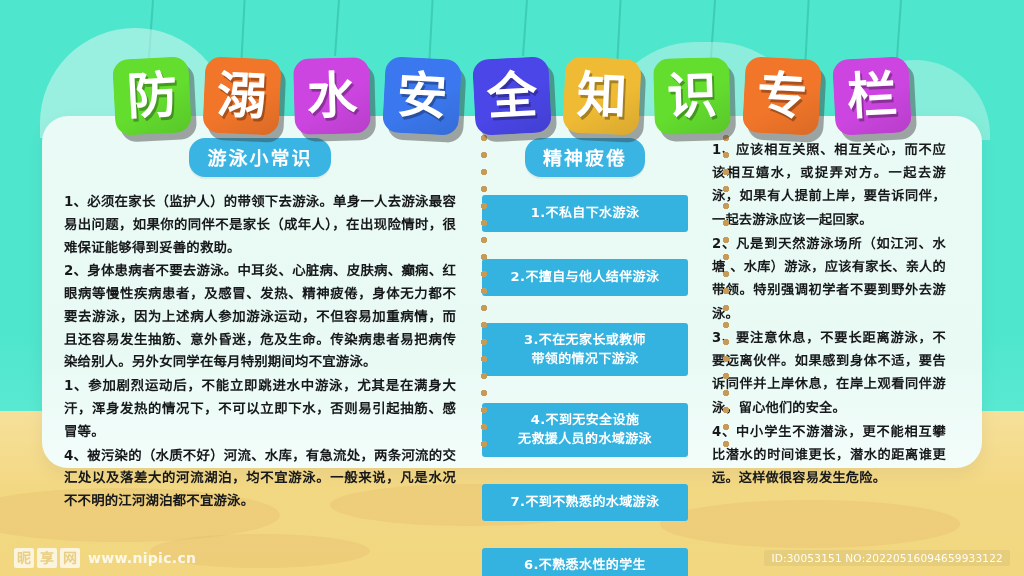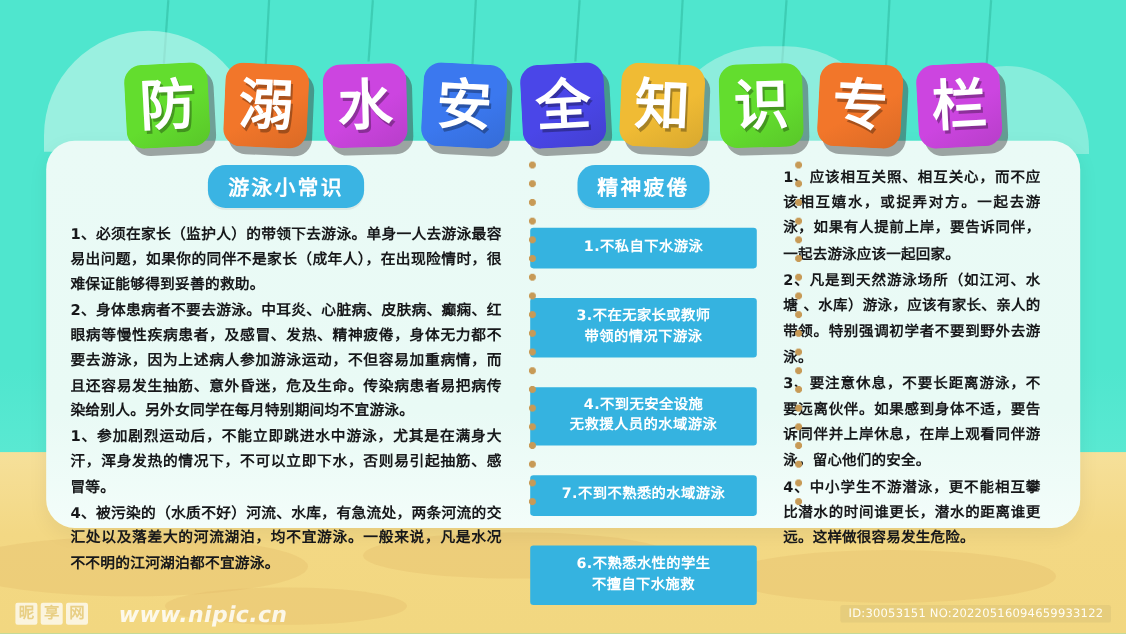--- a/index.html
+++ b/index.html
@@ -38,21 +38,21 @@
     box-shadow:5px 7px 0 rgba(60,60,60,.45);}
   .tile .ch{font-size:50px;line-height:1;color:#ffffff;font-weight:700;
     font-family:"DejaVu Sans","Liberation Sans",sans-serif;
     text-shadow:2px 3px 0 rgba(0,0,0,.30);}
   .tile.r1{transform:rotate(-3deg);}
   .tile.r2{transform:rotate(2.5deg);}
   .tile.r3{transform:rotate(-1.5deg);}
   .tile.r4{transform:rotate(3deg);}
 
   
-  .card{position:absolute;left:42px;top:128px;width:940px;height:352px;
+  .card{position:absolute;left:42px;top:116px;width:940px;height:352px;
     background:linear-gradient(180deg,#eafaf6 0%,#e9faf5 70%,#f3fdfa 100%);
     border-radius:26px;z-index:5;box-shadow:0 6px 18px rgba(0,0,0,.06);}
   .card-inner{position:absolute;inset:0;display:flex;}
 
   .col{position:relative;box-sizing:border-box;}
   .col-left{width:430px;padding:22px 16px 10px 22px;}
   .col-mid{width:226px;padding:22px 10px 10px 10px;}
   .col-right{width:264px;padding:22px 16px 10px 14px;}
 
   .divider{position:absolute;top:18px;width:8px;height:316px;
@@ -80,22 +80,22 @@
 
   
   .footer{position:absolute;left:0;bottom:0;width:1024px;height:36px;z-index:8;
     display:flex;align-items:center;justify-content:space-between;
     padding:0 14px;box-sizing:border-box;}
   .wm-left{display:flex;align-items:center;gap:8px;opacity:.9;}
   .wm-logo{display:flex;gap:3px;}
   .wm-logo span{background:rgba(255,255,255,.82);color:#e8cf86;font-weight:700;
     font-size:14px;line-height:1;padding:3px 3px;border-radius:2px;
     font-family:"DejaVu Sans","Liberation Sans",sans-serif;}
-  .wm-url{color:rgba(255,255,255,.92);font-size:20px;font-style:italic;font-weight:700;
-    letter-spacing:.3px;margin-left:20px;}
+  .wm-url{color:rgba(255,255,255,.92);font-size:14px;font-weight:700;
+    letter-spacing:.3px;}
   .wm-right{background:rgba(220,196,120,.55);color:#fffdf4;font-size:10.5px;
     padding:2px 7px;border-radius:2px;letter-spacing:.2px;}
 </style>
 </head>
 <body>
 
 <div class="poster">
 
   <div class="bg-layer">
     <div class="strings">
@@ -160,20 +160,21 @@
           <p>2、身体患病者不要去游泳。中耳炎、心脏病、皮肤病、癫痫、红眼病等慢性疾病患者，及感冒、发热、精神疲倦，身体无力都不要去游泳，因为上述病人参加游泳运动，不但容易加重病情，而且还容易发生抽筋、意外昏迷，危及生命。传染病患者易把病传染给别人。另外女同学在每月特别期间均不宜游泳。</p>
           <p>1、参加剧烈运动后，不能立即跳进水中游泳，尤其是在满身大汗，浑身发热的情况下，不可以立即下水，否则易引起抽筋、感冒等。</p>
           <p>4、被污染的（水质不好）河流、水库，有急流处，两条河流的交汇处以及落差大的河流湖泊，均不宜游泳。一般来说，凡是水况不不明的江河湖泊都不宜游泳。</p>
         </div>
       </div>
 
       <div class="col col-mid">
         <div class="sec-title">精神疲倦</div>
         <div class="rule-list">
           <div class="rule">1.不私自下水游泳</div>
+          <div class="rule">2.不擅自与他人结伴游泳</div>
           <div class="rule two-line">3.不在无家长或教师<br>带领的情况下游泳</div>
           <div class="rule two-line">4.不到无安全设施<br>无救援人员的水域游泳</div>
           <div class="rule">7.不到不熟悉的水域游泳</div>
           <div class="rule two-line">6.不熟悉水性的学生<br>不擅自下水施救</div>
         </div>
       </div>
 
       <div class="col col-right">
         <div class="body-text rt">
           <p>1、应该相互关照、相互关心，而不应该相互嬉水，或捉弄对方。一起去游泳，如果有人提前上岸，要告诉同伴，一起去游泳应该一起回家。</p>

